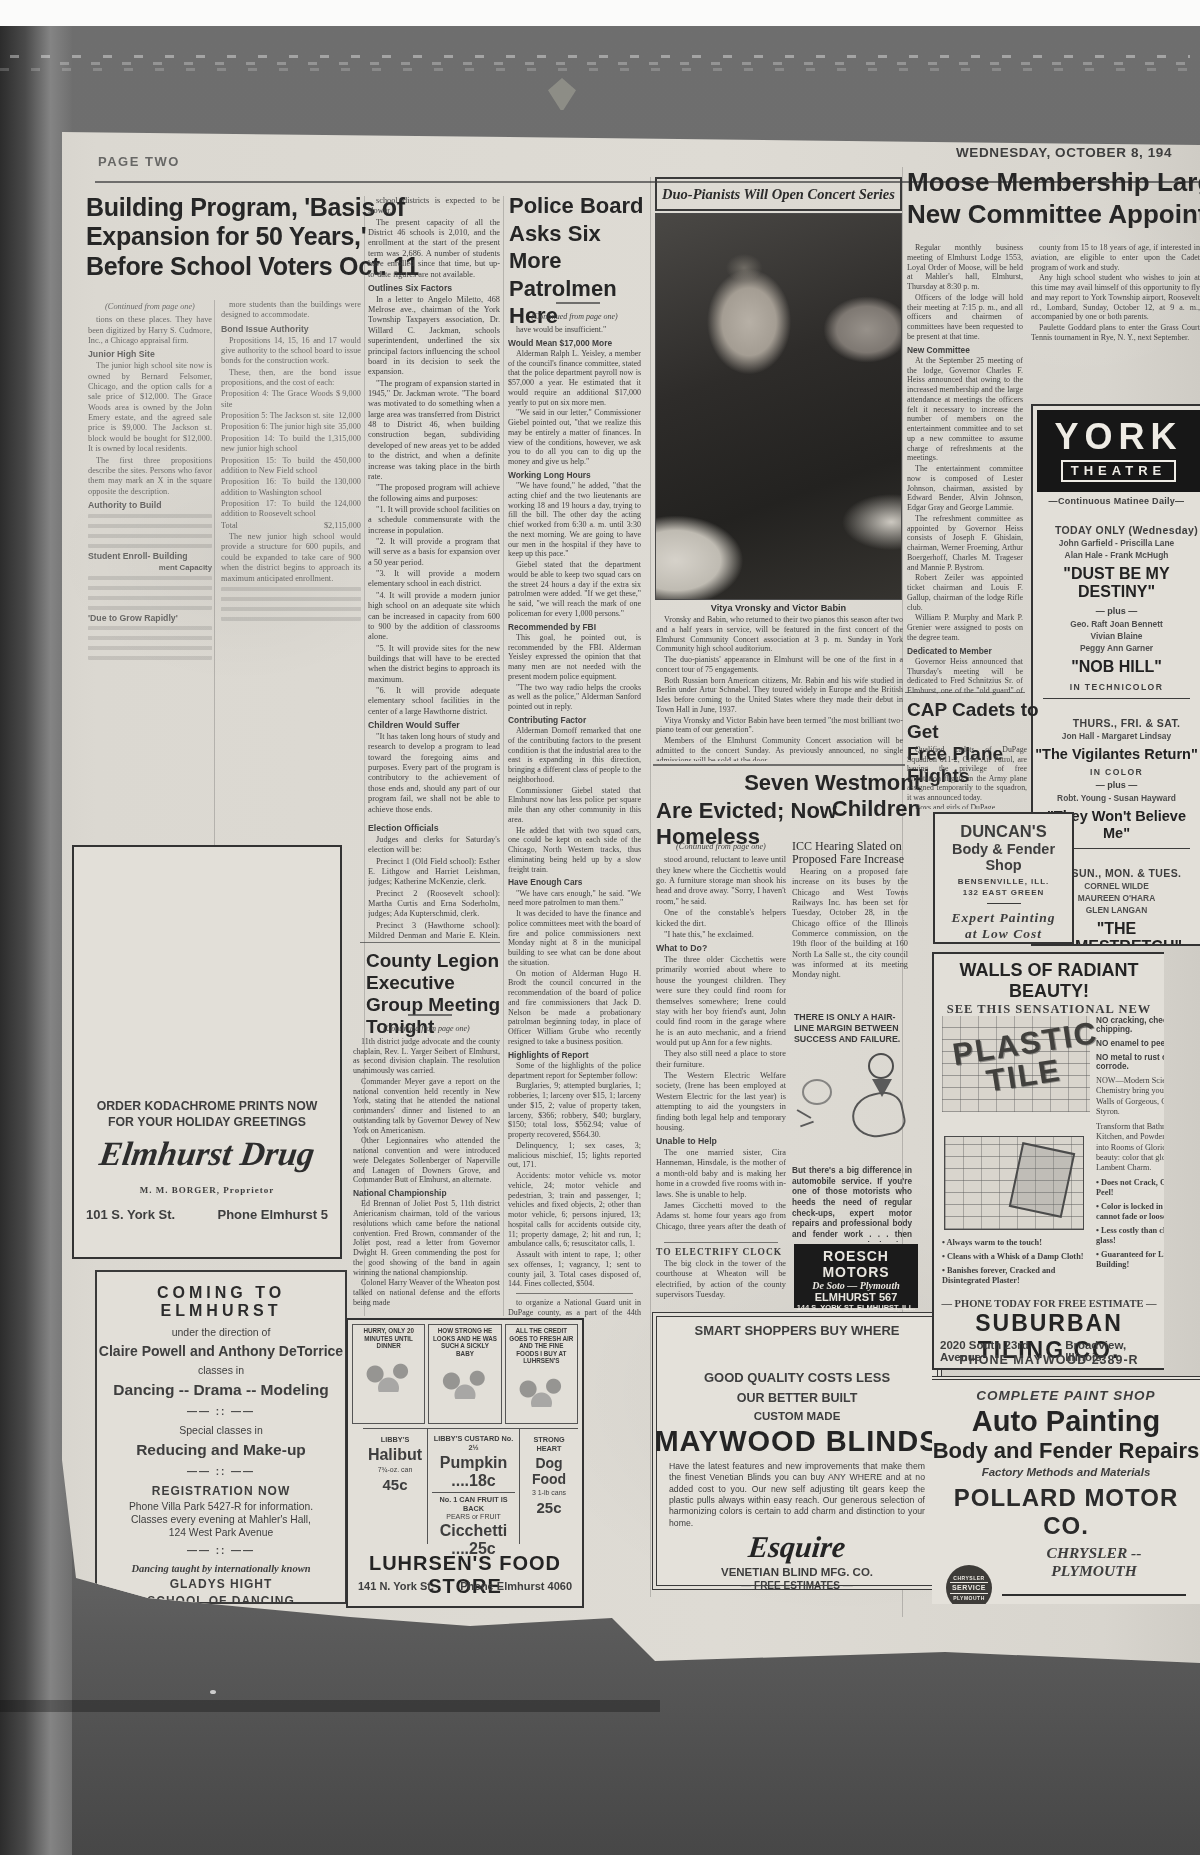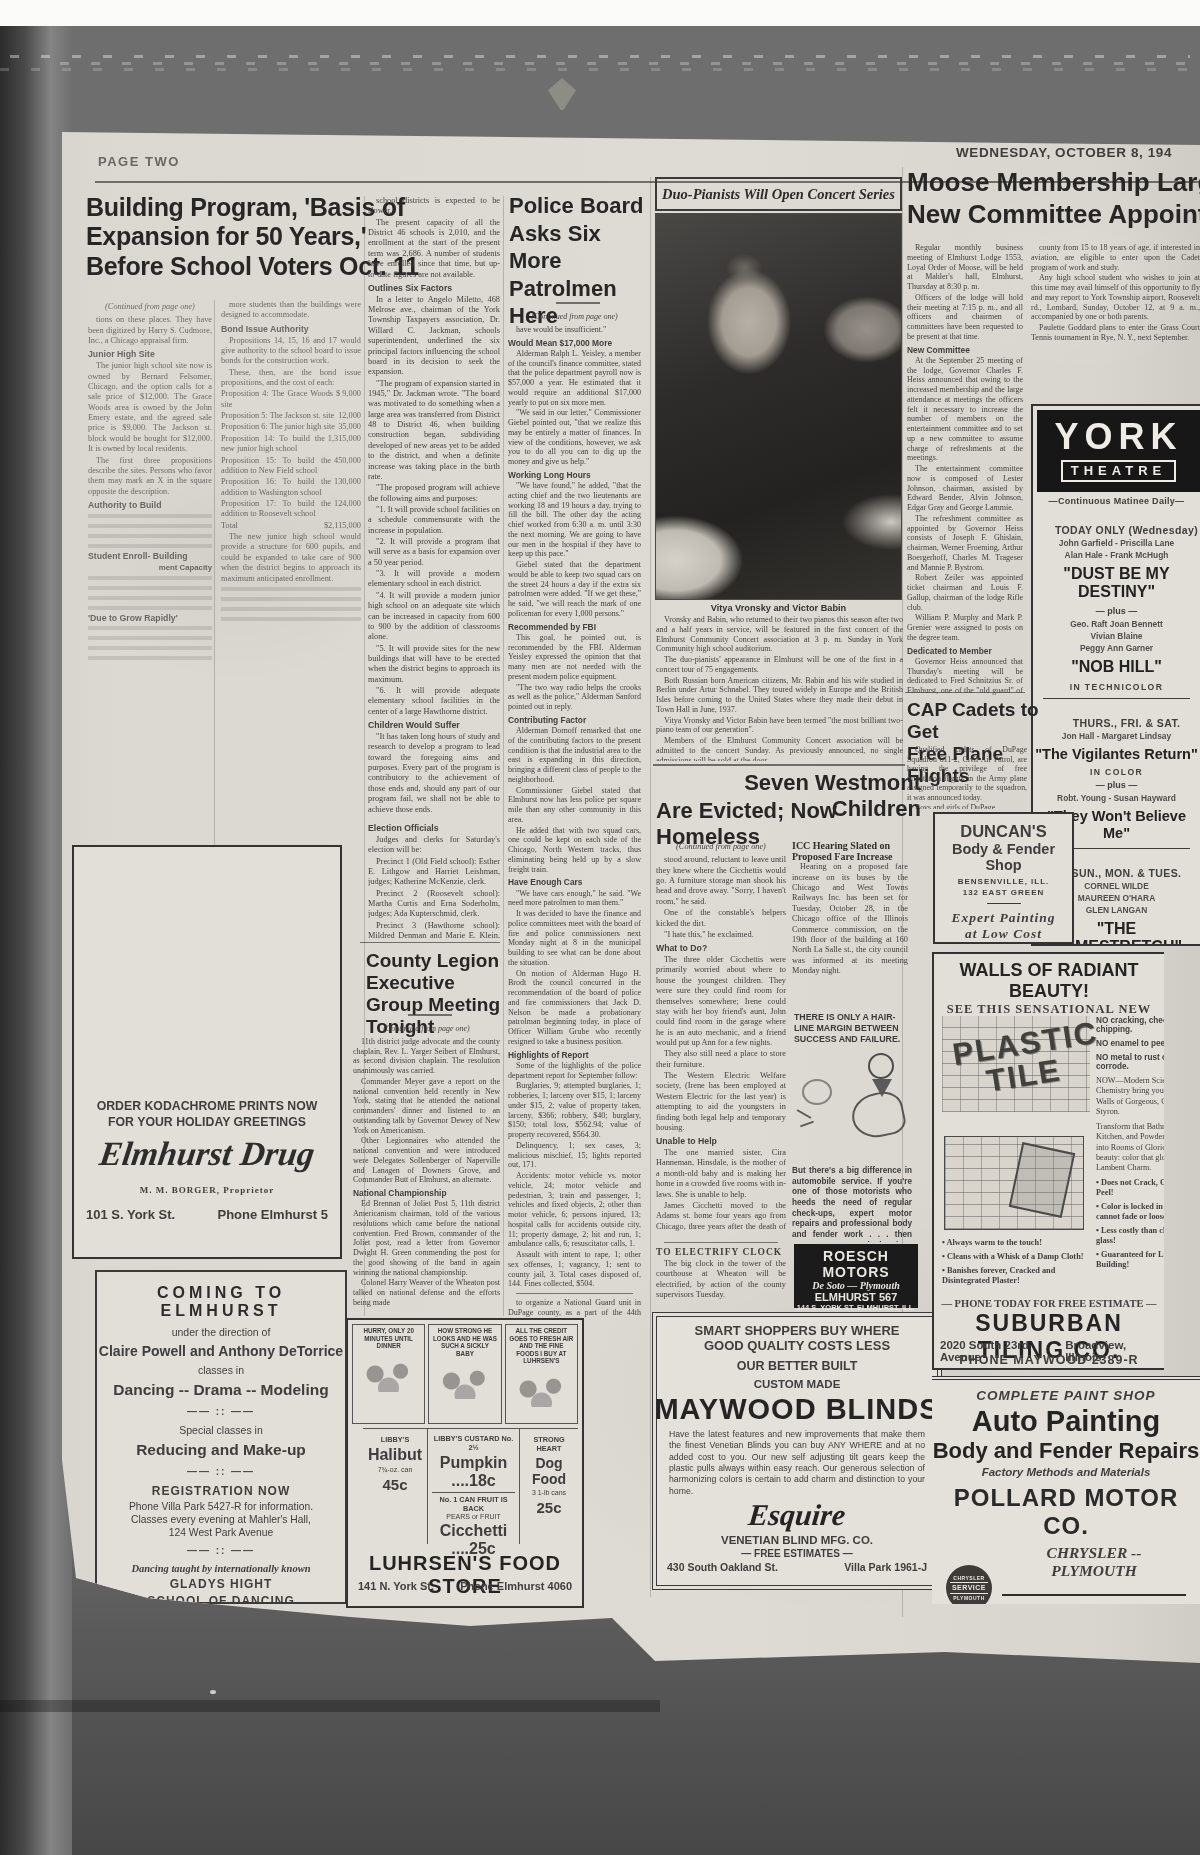--- a/index.html
+++ b/index.html
@@ -36,21 +36,21 @@
   .cont{font-style:italic;text-align:center;text-indent:0;margin:2px 0 3px;}
   .leader{display:flex;align-items:baseline;gap:3px;margin:0 0 1px;}
   .leader .ll{flex:1 1 auto;}
   .leader .lv{white-space:nowrap;}
   .smudge{height:34px;margin:3px 0;border-radius:1px;
     background:repeating-linear-gradient(180deg,rgba(64,64,64,.4) 0 4px,transparent 4px 10px);
     filter:blur(.6px);opacity:.5;}
   .ln{display:block;text-align:center;}
   .thead{font-family:"Liberation Sans",sans-serif;font-weight:700;font-size:7.8px;text-align:right;}
   .rule{border-top:1px solid rgba(35,35,35,.55);height:0;margin:4px 8px;}
-  .icchead{font-family:"Liberation Serif",serif;font-weight:700;font-size:10px;line-height:1.12;text-align:left;color:#2e2e2e;}
+  .icchead{font-family:"Liberation Serif",serif;font-weight:400;font-size:12px;line-height:1.12;text-align:left;color:#2e2e2e;}
   .vr{position:absolute;width:1px;background:rgba(40,40,40,.22);}
   .hr{position:absolute;background:#4a4a4a;opacity:.75;}
   
   .york{border:2px solid #333;border-right:none;background:#e2dfd8;overflow:hidden;}
   .york-logo{background:#171717;margin:4px 0 4px 4px;padding:9px 2px 10px;text-align:center;}
   .york-logo .yword{font:900 36px/1 "Liberation Sans",sans-serif;color:#efece5;letter-spacing:6px;}
   .york-logo .ytheatre{display:inline-block;border:2px solid #efece5;color:#efece5;
     font:700 13px/1.35 "Liberation Sans",sans-serif;letter-spacing:5px;padding:0 8px;margin-top:5px;}
   .y-matinee{font:700 9px "Liberation Sans",sans-serif;letter-spacing:.3px;margin:4px 0 2px;}
   .y-day{font:800 10.5px "Liberation Sans",sans-serif;letter-spacing:.4px;margin:18px 0 2px;padding-left:20px;}
@@ -310,21 +310,21 @@
     <div class="abs" style="left:792px;top:1166px;width:120px;height:76px;font:700 8.2px/1.3 'Liberation Sans',sans-serif;text-align:justify;color:#3c3c3c;overflow:hidden;filter:blur(.2px);">But there's a big difference in automobile service. If you're one of those motorists who heeds the need of regular check-ups, expert motor repairs and professional body and fender work . . . then ROESCH MOTORS is the place for you. Just drive by anytime . . . or call. We welcome you!</div>
     <div class="abs center" style="left:794px;top:1244px;width:124px;height:64px;background:#1b1b1b;color:#e9e6df;padding-top:4px;">
       <div style="font:800 14px 'Liberation Sans',sans-serif;letter-spacing:1px;">ROESCH MOTORS</div>
       <div style="font:italic 700 10px 'Liberation Serif',serif;">De Soto — Plymouth</div>
       <div style="font:800 11px 'Liberation Sans',sans-serif;">ELMHURST 567</div>
       <div style="font:700 7.5px 'Liberation Sans',sans-serif;">144 S. YORK ST.   ELMHURST, ILL.</div>
     </div>
 
     <div class="abs center" style="left:652px;top:1312px;width:290px;height:278px;border:1px solid #3a3a3a;box-shadow:inset 0 0 0 3px #e2dfd8, inset 0 0 0 4px #3a3a3a;background:#e4e1da;padding-top:10px;overflow:hidden;">
       <div style="font:800 13px 'Liberation Sans',sans-serif;">SMART SHOPPERS BUY WHERE</div>
-      <div style="font:800 13px 'Liberation Sans',sans-serif;">GOOD QUALITY COSTS LESS</div>
+      <div style="font:800 13px 'Liberation Sans',sans-serif;margin-top:32px;">GOOD QUALITY COSTS LESS</div>
       <div style="font:800 12.5px 'Liberation Sans',sans-serif;margin-top:6px;">OUR BETTER BUILT</div>
       <div style="font:800 11.5px 'Liberation Sans',sans-serif;margin-top:5px;">CUSTOM MADE</div>
       <div style="font:800 29px 'Liberation Sans',sans-serif;letter-spacing:1px;margin-top:3px;color:#242424;">MAYWOOD BLINDS</div>
       <div style="font:8.7px/1.3 'Liberation Sans',sans-serif;text-align:justify;padding:3px 16px 0;color:#3c3c3c;">Have the latest features and new improvements that make them the finest Venetian Blinds you can buy ANY WHERE and at no added cost to you. Our new self adjusting tilt gears keep the plastic pulls always within easy reach. Our generous selection of harmonizing colors is certain to add charm and distinction to your home.</div>
       <div style="font:italic 900 30px 'Liberation Serif',serif;transform:skewX(-6deg);margin-top:1px;color:#242424;">Esquire</div>
       <div style="font:700 11.5px 'Liberation Sans',sans-serif;margin-top:2px;">VENETIAN BLIND MFG. CO.</div>
       <div style="font:700 10px 'Liberation Sans',sans-serif;margin-top:2px;">— FREE ESTIMATES —</div>
       <div style="display:flex;justify-content:space-between;padding:2px 14px 0;font:700 10.5px 'Liberation Sans',sans-serif;">
         <span>430 South Oakland St.</span>
         <span>Villa Park 1961-J</span>

